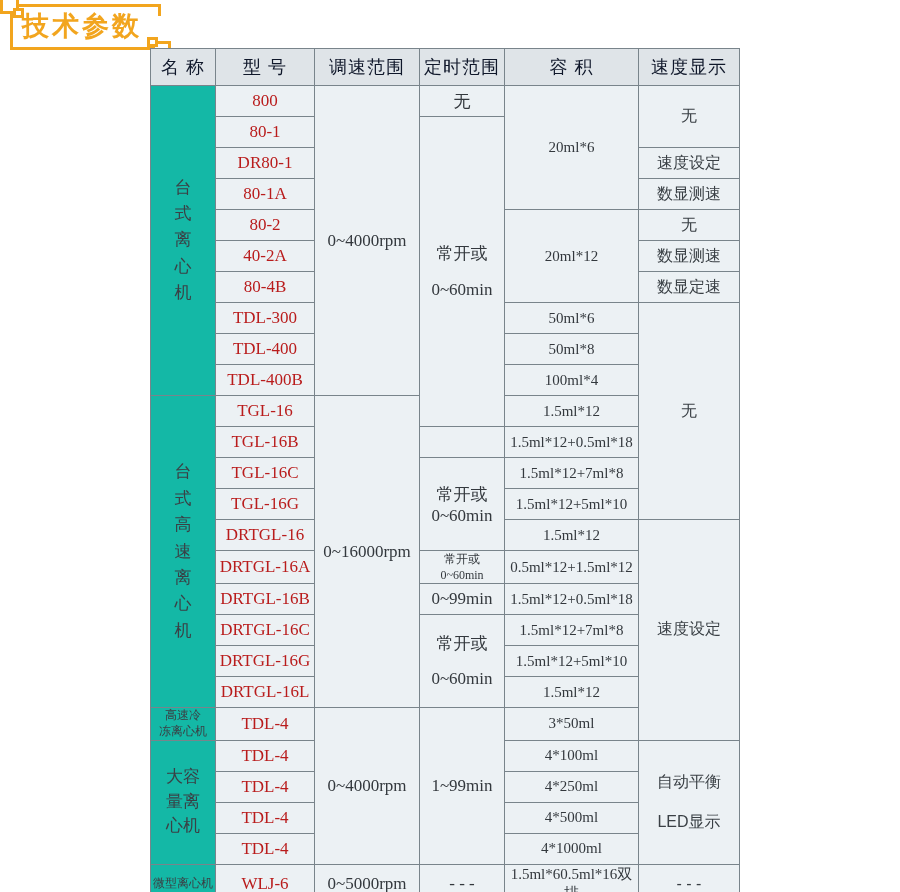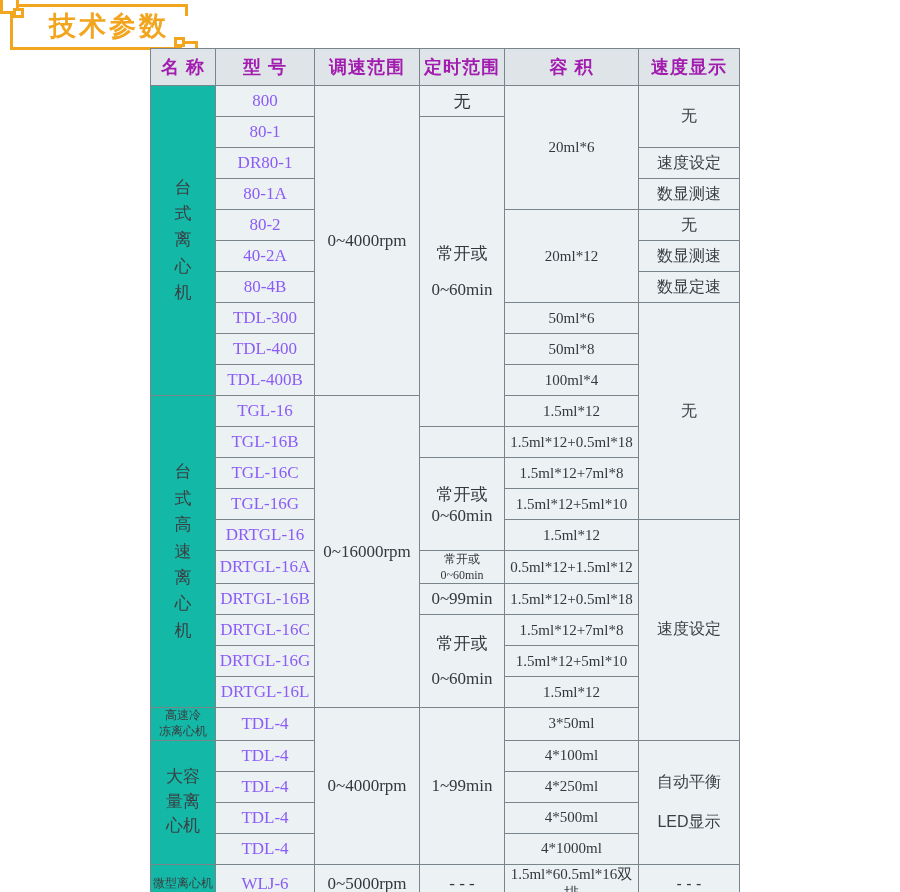--- a/index.html
+++ b/index.html
@@ -6,21 +6,21 @@
   body{
     width:900px;height:892px;position:relative;background:#ffffff;
     font-family:"Liberation Serif", serif;color:#33383d;
     -webkit-font-smoothing:antialiased;
   }
 
   
   .title-wrap{position:absolute;left:10px;top:4px;display:flex;align-items:flex-start;}
   .title-frame{
     position:relative;display:inline-block;
-    padding:6px 18px 7px 36px;
+    padding:6px 18px 7px 9px;
     border-top:3px solid #F2A51E;border-left:3px solid #F2A51E;border-bottom:3px solid #F2A51E;
   }
   .title-frame::after{ 
     content:'';position:absolute;right:-1px;top:-3px;width:3px;height:12px;background:#F2A51E;
   }
   .title-cn{
     font-family:"Liberation Sans", sans-serif;
     font-size:27px;font-weight:bold;color:#F2A51E;letter-spacing:3px;line-height:1;
   }
   .orn{position:absolute;width:13px;height:11px;border:3px solid #F2A51E;background:#ffffff;}
@@ -42,28 +42,28 @@
     background:#ecf1f4;
   }
   table.spec th,table.spec td{
     border:1px solid #79848b;
     text-align:center;vertical-align:middle;
     padding:0;overflow:hidden;
   }
   table.spec th{
     height:36px;background:#dfe4e8;
     font-family:"Liberation Sans", sans-serif;
-    font-size:18px;font-weight:bold;color:#a21caf;letter-spacing:1px;
+    font-size:18px;font-weight:normal;color:#0f172a;letter-spacing:1px;
   }
   table.spec tr{height:31px;}
   .c-name{background:#14b8a6;font-size:17px;color:#3a4045;}
   .vert{width:1.15em;margin:0 auto;line-height:1.55;word-break:break-all;}
   .vert2{width:2.3em;margin:0 auto;line-height:1.45;word-break:break-all;font-size:17px;}
   .name-small{font-size:12px;line-height:1.3;}
-  .c-model{text-align:left;padding-left:13px;font-size:17px;color:#8b5cf6;margin-left:17px;}
+  .c-model{text-align:left;padding-left:13px;font-size:17px;color:#b91c1c;margin-left:17px;}
   .c-speed{font-size:17px;}
   .c-timer{font-size:17px;}
   .c-cap{text-align:left;padding-left:10px;font-size:15px;}
   .c-disp{font-family:"Liberation Sans", sans-serif;font-size:16px;color:#3a4045;}
   .pre{white-space:pre-line;}
   .two-line{line-height:2.1;}
   .t-small{font-size:12px;line-height:1.35;}
   .disp-two{line-height:2.5;}
 </style>
 </head>

